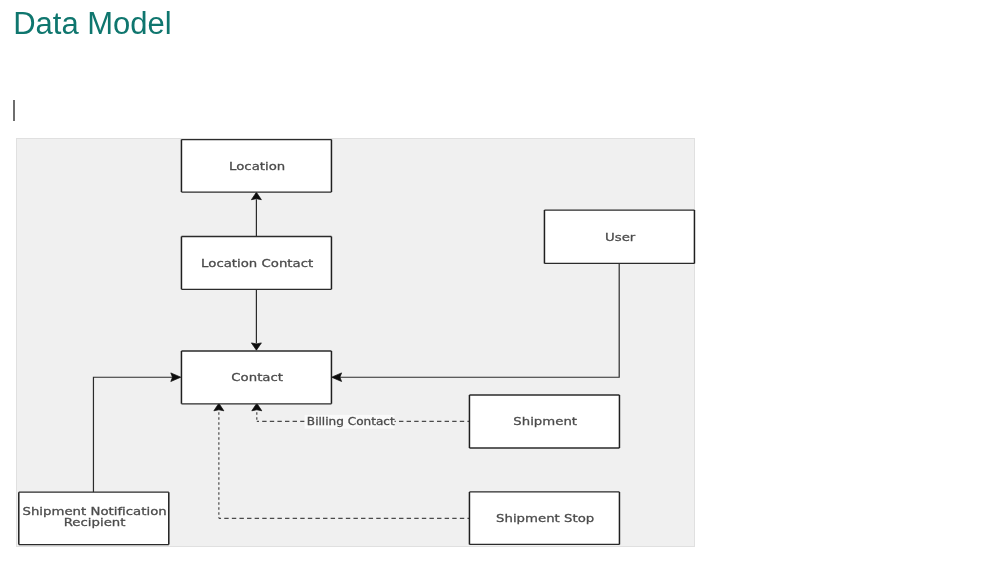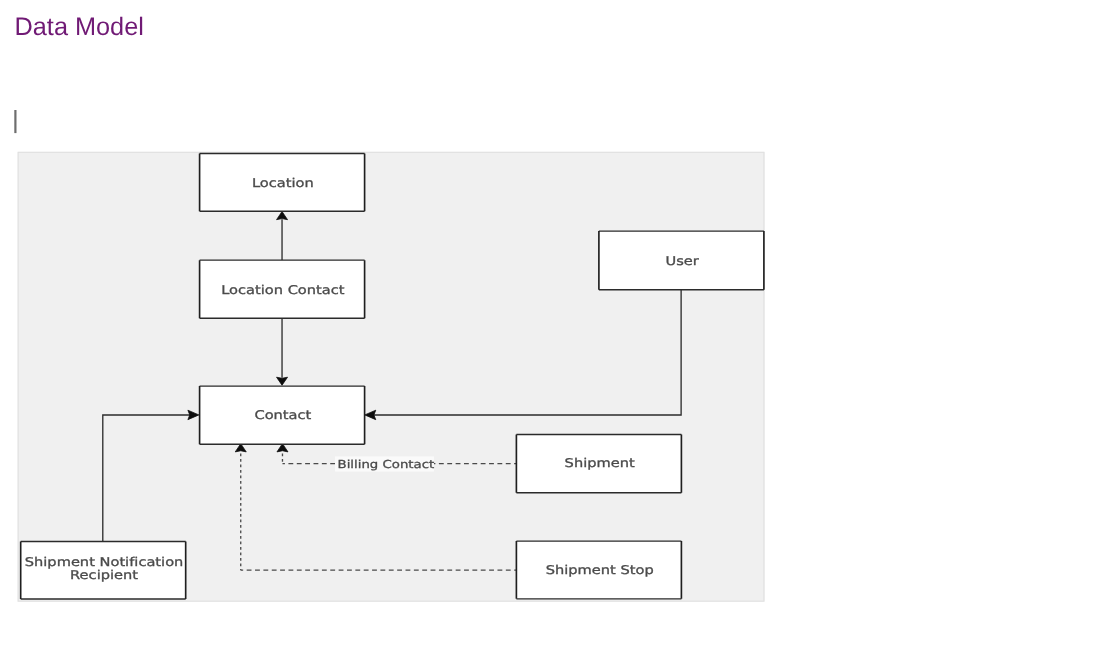--- a/index.html
+++ b/index.html
@@ -1,19 +1,19 @@
 <!DOCTYPE html>
 <html><head>
 <meta charset="utf-8">
 <title>Data Model</title>
 <style>
   html,body{margin:0;padding:0;}
   body{width:999px;height:587px;background:#ffffff;font-family:"Liberation Sans",sans-serif;overflow:hidden;}
   .page{position:relative;width:999px;height:587px;background:#ffffff;}
-  .page-title{position:absolute;left:13.2px;top:7.6px;font-size:23px;color:#701a75;font-weight:400;line-height:32px;white-space:nowrap;}
+  .page-title{position:absolute;left:13.2px;top:7.6px;font-size:31px;color:#0f766e;font-weight:400;line-height:32px;white-space:nowrap;}
   .caret{position:absolute;left:13.2px;top:100.4px;width:1.6px;height:20.2px;background:#6e6e6e;}
   .diagram-bg{position:absolute;left:16.1px;top:138.4px;width:679.4px;height:408.2px;background:#f0f0f0;box-sizing:border-box;border:1.6px solid #e0e0e0;}
   svg.canvas{position:absolute;left:0;top:0;width:999px;height:587px;overflow:visible;}
   .node-fill{fill:#ffffff;stroke:none;}
   .node-edge-v{stroke:#1f1f1f;stroke-width:1.5;fill:none;}
   .node-edge-h{stroke:#2b2b2b;stroke-width:1.3;fill:none;}
   .node-label{font-family:"DejaVu Sans",sans-serif;font-variant-ligatures:none;font-feature-settings:"liga" 0,"clig" 0;font-size:11px;fill:#4a4a4a;stroke:#4a4a4a;stroke-width:0.28;paint-order:stroke;text-anchor:middle;}
   .edge-solid{fill:none;stroke:#2b2b2b;stroke-width:1.2;}
   .edge-dashed-h{fill:none;stroke:#4a4a4a;stroke-width:1.2;stroke-dasharray:4.4 3.2;}
   .edge-dashed-v{fill:none;stroke:#4a4a4a;stroke-width:1.2;stroke-dasharray:2.4 2.6;}

